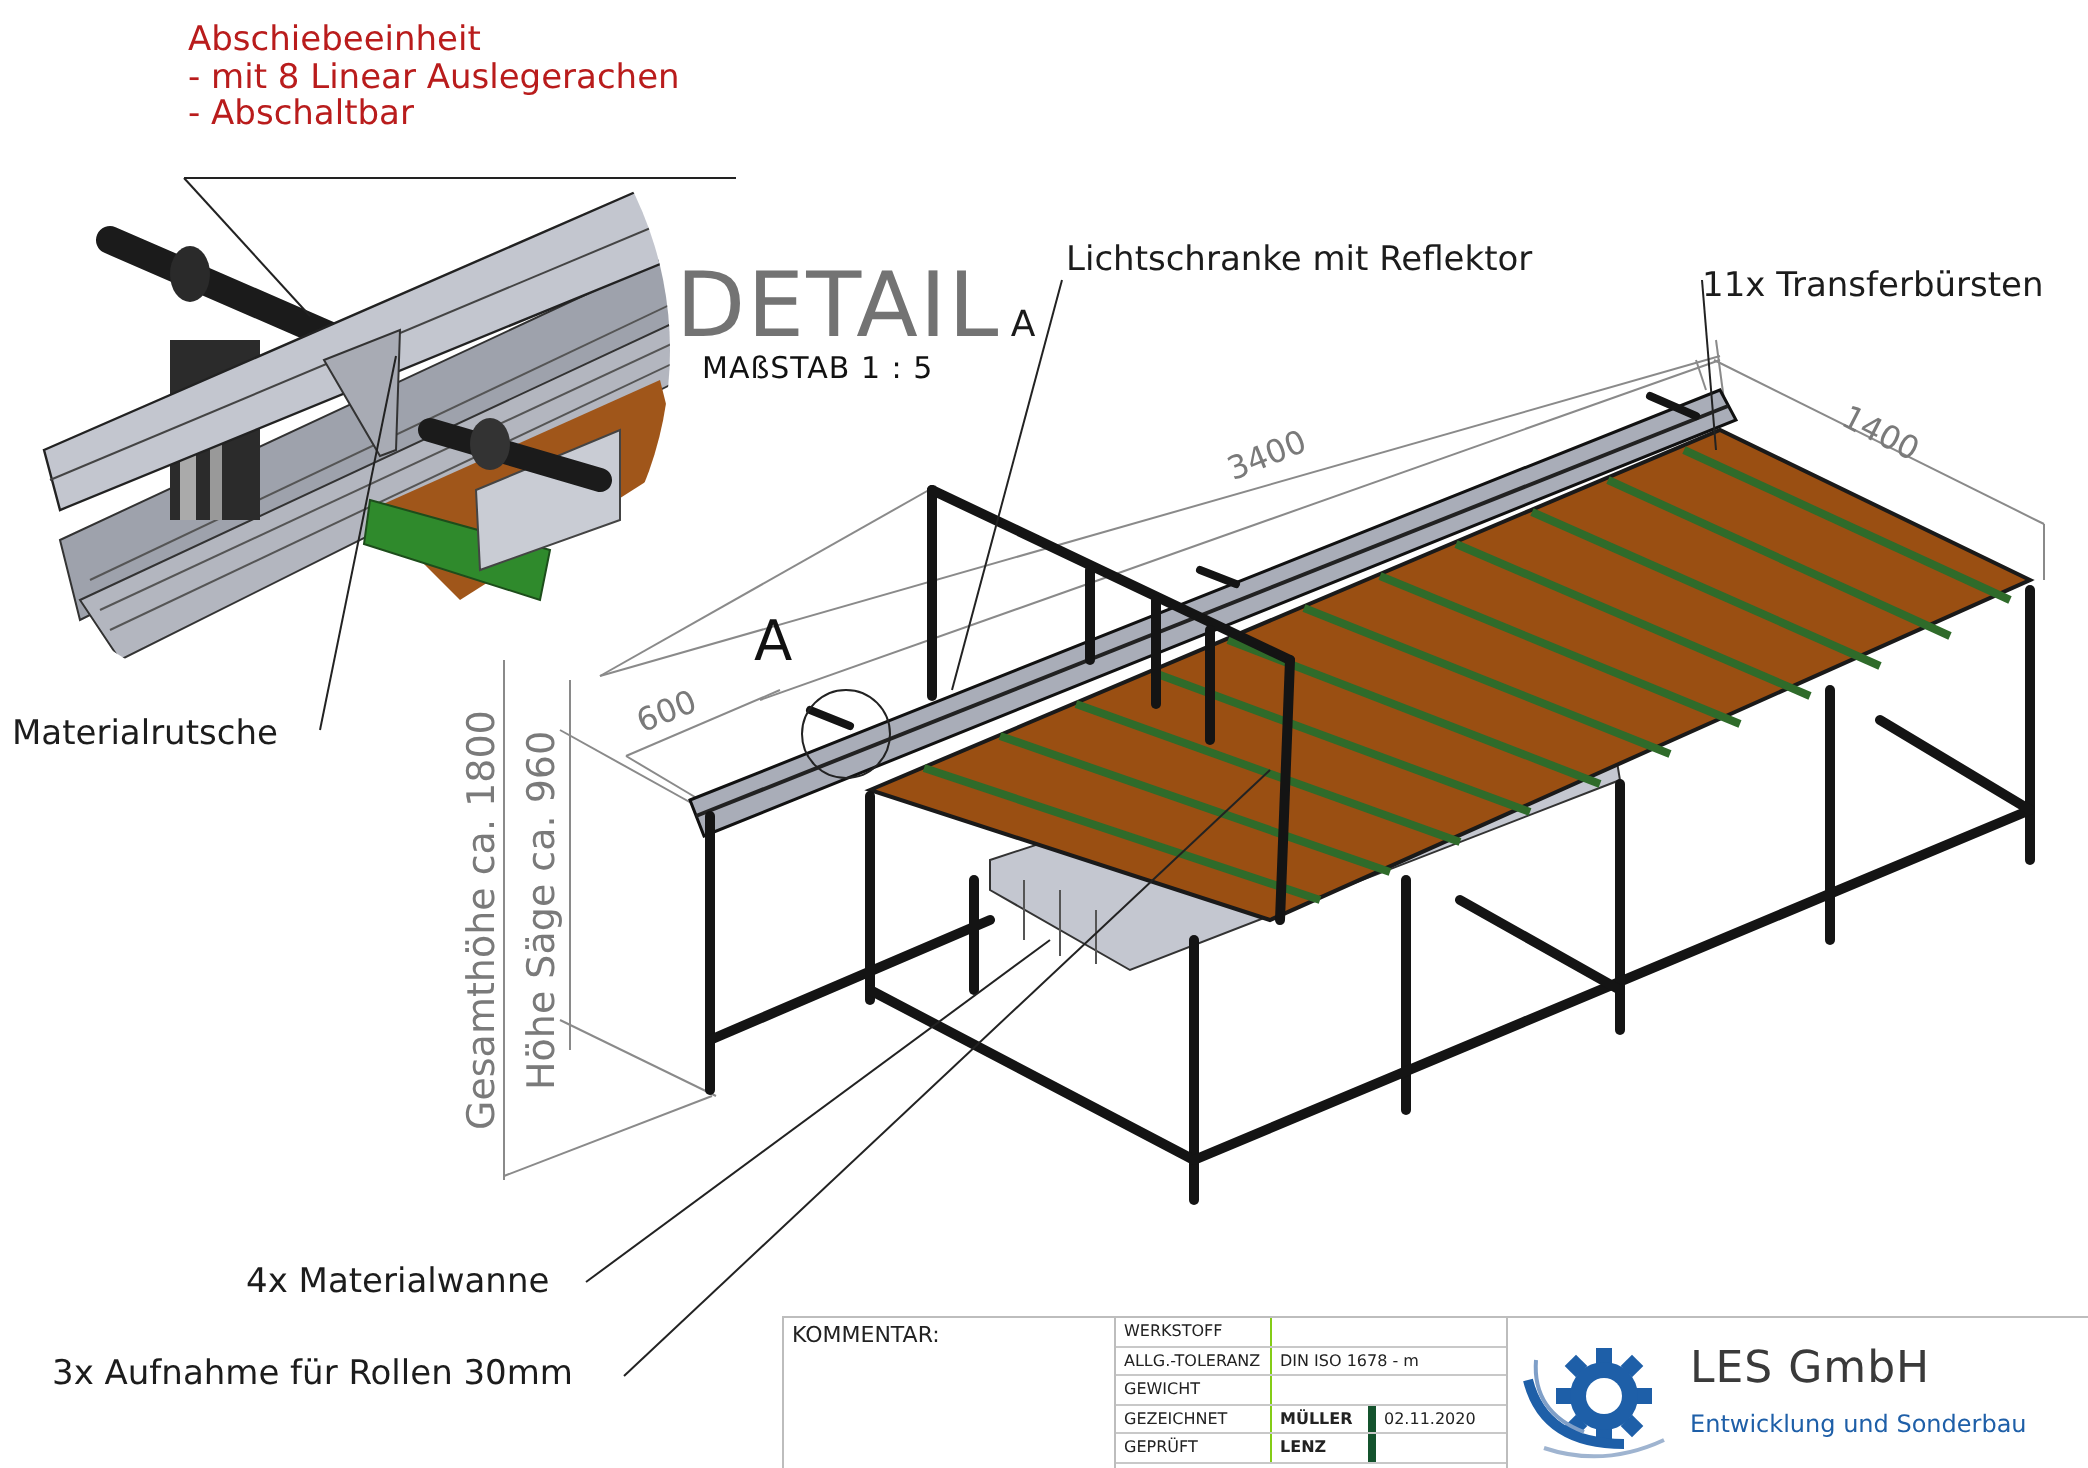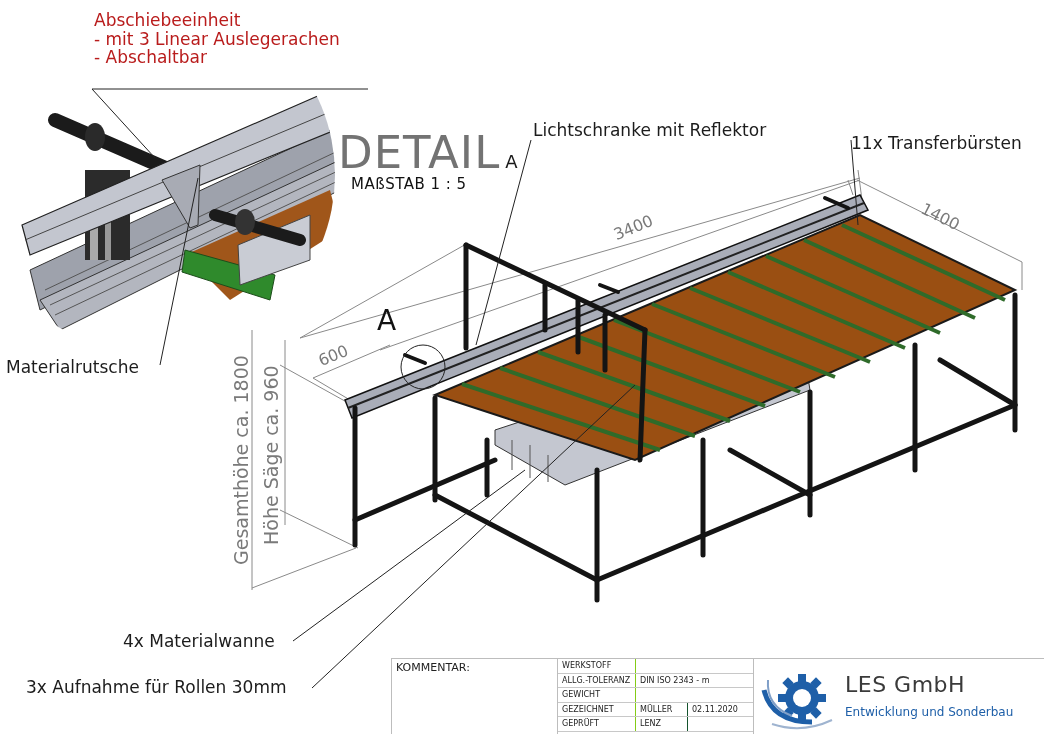--- a/index.html
+++ b/index.html
@@ -16,21 +16,21 @@
   .big-a { font-size:28px; color:#111; }
   svg.drawing { position:absolute; left:0; top:0; }
   
   .tb { position:absolute; left:391px; top:658px; width:653px; height:80px;
         border-top:1px solid #bdbdbd; border-left:1px solid #bdbdbd; }
   .tb-comment { position:absolute; left:4px; top:2px; font-size:11px; color:#222; }
   .tb-grid { position:absolute; left:165px; top:0; width:196px; border-left:1px solid #bdbdbd; }
   .tb-row { height:13.5px; border-bottom:1px solid #c8c8c8; display:flex; font-size:8px; color:#222; }
   .tb-cell { padding:2px 0 0 4px; box-sizing:border-box; overflow:hidden; white-space:nowrap; }
   .c1 { width:78px; border-right:1px solid #84cc16; }
-  .c2 { width:52px; border-right:1px solid #14532d; }
+  .c2 { width:52px; border-right:4px solid #14532d;font-weight:bold; }
   .c3 { width:66px; }
   .c23 { width:118px; }
   .tb-sep { position:absolute; left:361px; top:0; height:80px; border-left:1px solid #bdbdbd; }
   .logo { position:absolute; left:760px; top:662px; width:284px; height:70px; }
   .logo-name { position:absolute; left:845px; top:672px; font-size:22px; color:#3a3a3a; letter-spacing:0.5px; }
   .logo-sub { position:absolute; left:845px; top:705px; font-size:12px; color:#1e5fa8; }
 </style>
 </head>
 <body>
 
@@ -160,21 +160,21 @@
   <g stroke="#222" stroke-width="1" fill="none">
     <line x1="531" y1="140" x2="476" y2="345"></line>
     <line x1="851" y1="140" x2="858" y2="225"></line>
     <line x1="293" y1="641" x2="525" y2="470"></line>
     <line x1="312" y1="688" x2="635" y2="385"></line>
   </g>
 </svg>
 
 <div class="abs callout-block" style="left:94px; top:11px;">
   <div>Abschiebeeinheit</div>
-  <div>- mit 3 Linear Auslegerachen</div>
+  <div>- mit 8 Linear Auslegerachen</div>
   <div>- Abschaltbar</div>
 </div>
 
 <div class="abs" style="left:338px; top:126px;">
   <span class="detail-title">DETAIL</span>
   <span class="detail-letter">A</span>
 </div>
 <div class="abs scale" style="left:338px; top:175px;margin-left:13px;">MAßSTAB  1 : 5</div>
 
 <div class="abs callout" style="left:533px; top:121px;">Lichtschranke mit Reflektor</div>
@@ -193,21 +193,21 @@
 
 <div class="tb">
   <div class="tb-comment">KOMMENTAR:</div>
   <div class="tb-grid">
     <div class="tb-row">
       <div class="tb-cell c1">WERKSTOFF</div>
       <div class="tb-cell c23"></div>
     </div>
     <div class="tb-row">
       <div class="tb-cell c1">ALLG.-TOLERANZ</div>
-      <div class="tb-cell c23">DIN ISO 2343 - m</div>
+      <div class="tb-cell c23">DIN ISO 1678 - m</div>
     </div>
     <div class="tb-row">
       <div class="tb-cell c1">GEWICHT</div>
       <div class="tb-cell c23"></div>
     </div>
     <div class="tb-row">
       <div class="tb-cell c1">GEZEICHNET</div>
       <div class="tb-cell c2">MÜLLER</div>
       <div class="tb-cell c3">02.11.2020</div>
     </div>

